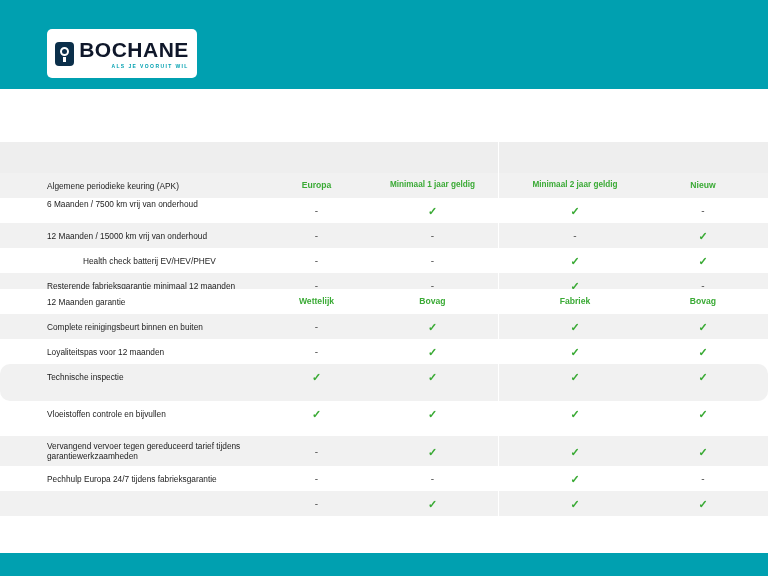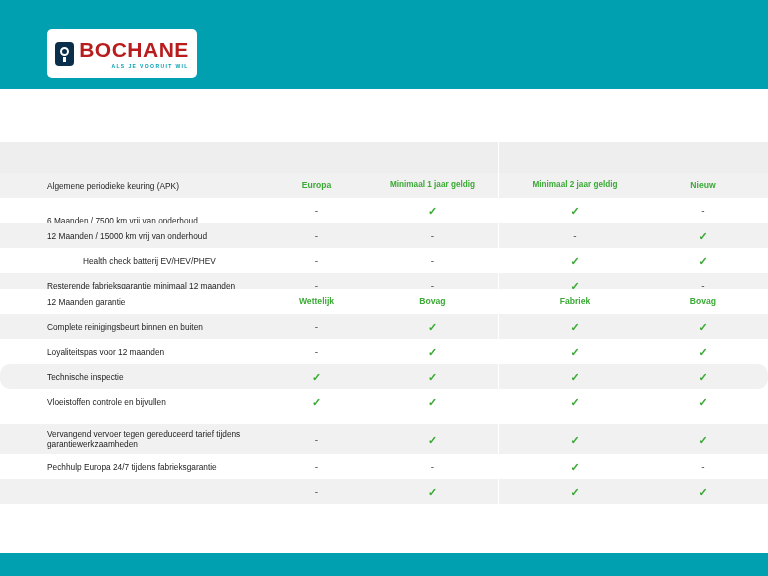--- a/index.html
+++ b/index.html
@@ -30,21 +30,21 @@
     content:"";position:absolute;left:5px;top:5px;
     width:9px;height:9px;border-radius:50%;
     border:2px solid #ffffff;box-sizing:border-box;
   }
   .logo-mark:before{
     content:"";position:absolute;left:8px;top:15px;
     width:3px;height:5px;background:#ffffff;
   }
   .logo-text{display:flex;flex-direction:column;align-items:flex-start;}
   .logo-name{
-    font-size:21px;font-weight:bold;color:#b91c1c;letter-spacing:.5px;line-height:1;
+    font-size:21px;font-weight:bold;color:#0f172a;letter-spacing:.5px;line-height:1;
   }
   .logo-sub{
     font-size:5px;font-weight:bold;color:#00a0b0;letter-spacing:1.4px;
     margin-top:3px;align-self:flex-end;
   }
   .header-title{
     position:absolute;left:290px;top:24px;width:430px;
     text-align:center;color:#ffffff;font-size:31px;font-weight:bold;
     letter-spacing:.2px;
   }
@@ -171,21 +171,21 @@
       <div class="row odd" style="height: 25px;">
         <div class="sep-white"></div>
         <div class="rowlabel" style="top: 7.5px;">Algemene periodieke keuring (APK)</div>
         <div class="cell c1 txt-green" style="top: 7px;">Europa</div>
         <div class="cell c2 txt-green-sm" style="top: 7px;">Minimaal 1 jaar geldig</div>
         <div class="cell c3 txt-green-sm" style="top: 7px;">Minimaal 2 jaar geldig</div>
         <div class="cell c4 txt-green" style="top: 7px;">Nieuw</div>
       </div>
       <div class="row even" style="height: 25px;">
         <div class="sep-white"></div>
-        <div class="rowlabel" style="top: 18px;">6 Maanden / 7500 km vrij van onderhoud</div>
+        <div class="rowlabel" style="top: 1px;">6 Maanden / 7500 km vrij van onderhoud</div>
         <div class="cell c1 dash" style="top: 7px;">-</div>
         <div class="cell c2 check" style="top: 7px;">✓</div>
         <div class="cell c3 check" style="top: 7px;">✓</div>
         <div class="cell c4 dash" style="top: 7px;">-</div>
       </div>
       <div class="row odd" style="height: 25px;">
         <div class="sep-white"></div>
         <div class="rowlabel" style="top: 7.5px;">12 Maanden / 15000 km vrij van onderhoud</div>
         <div class="cell c1 dash" style="top: 7px;">-</div>
         <div class="cell c2 dash" style="top: 7px;">-</div>
@@ -225,21 +225,21 @@
         <div class="cell c4 check" style="top: 7px;">✓</div>
       </div>
       <div class="row even" style="height: 25px;">
         <div class="sep-white"></div>
         <div class="rowlabel" style="top: 7.5px;">Loyaliteitspas voor 12 maanden</div>
         <div class="cell c1 dash" style="top: 7px;">-</div>
         <div class="cell c2 check" style="top: 7px;">✓</div>
         <div class="cell c3 check" style="top: 7px;">✓</div>
         <div class="cell c4 check" style="top: 7px;">✓</div>
       </div>
-      <div class="row odd" style="height: 25px; border-radius: 10px;">
+      <div class="row odd" style="height: 37px; border-radius: 10px;">
         <div class="sep-white"></div>
         <div class="rowlabel" style="top: 7.5px;">Technische inspectie</div>
         <div class="cell c1 check" style="top: 7px;">✓</div>
         <div class="cell c2 check" style="top: 7px;">✓</div>
         <div class="cell c3 check" style="top: 7px;">✓</div>
         <div class="cell c4 check" style="top: 7px;">✓</div>
       </div>
       <div class="row even" style="height: 35px;">
         <div class="sep-white"></div>
         <div class="rowlabel" style="top: 7.5px;">Vloeistoffen controle en bijvullen</div>

